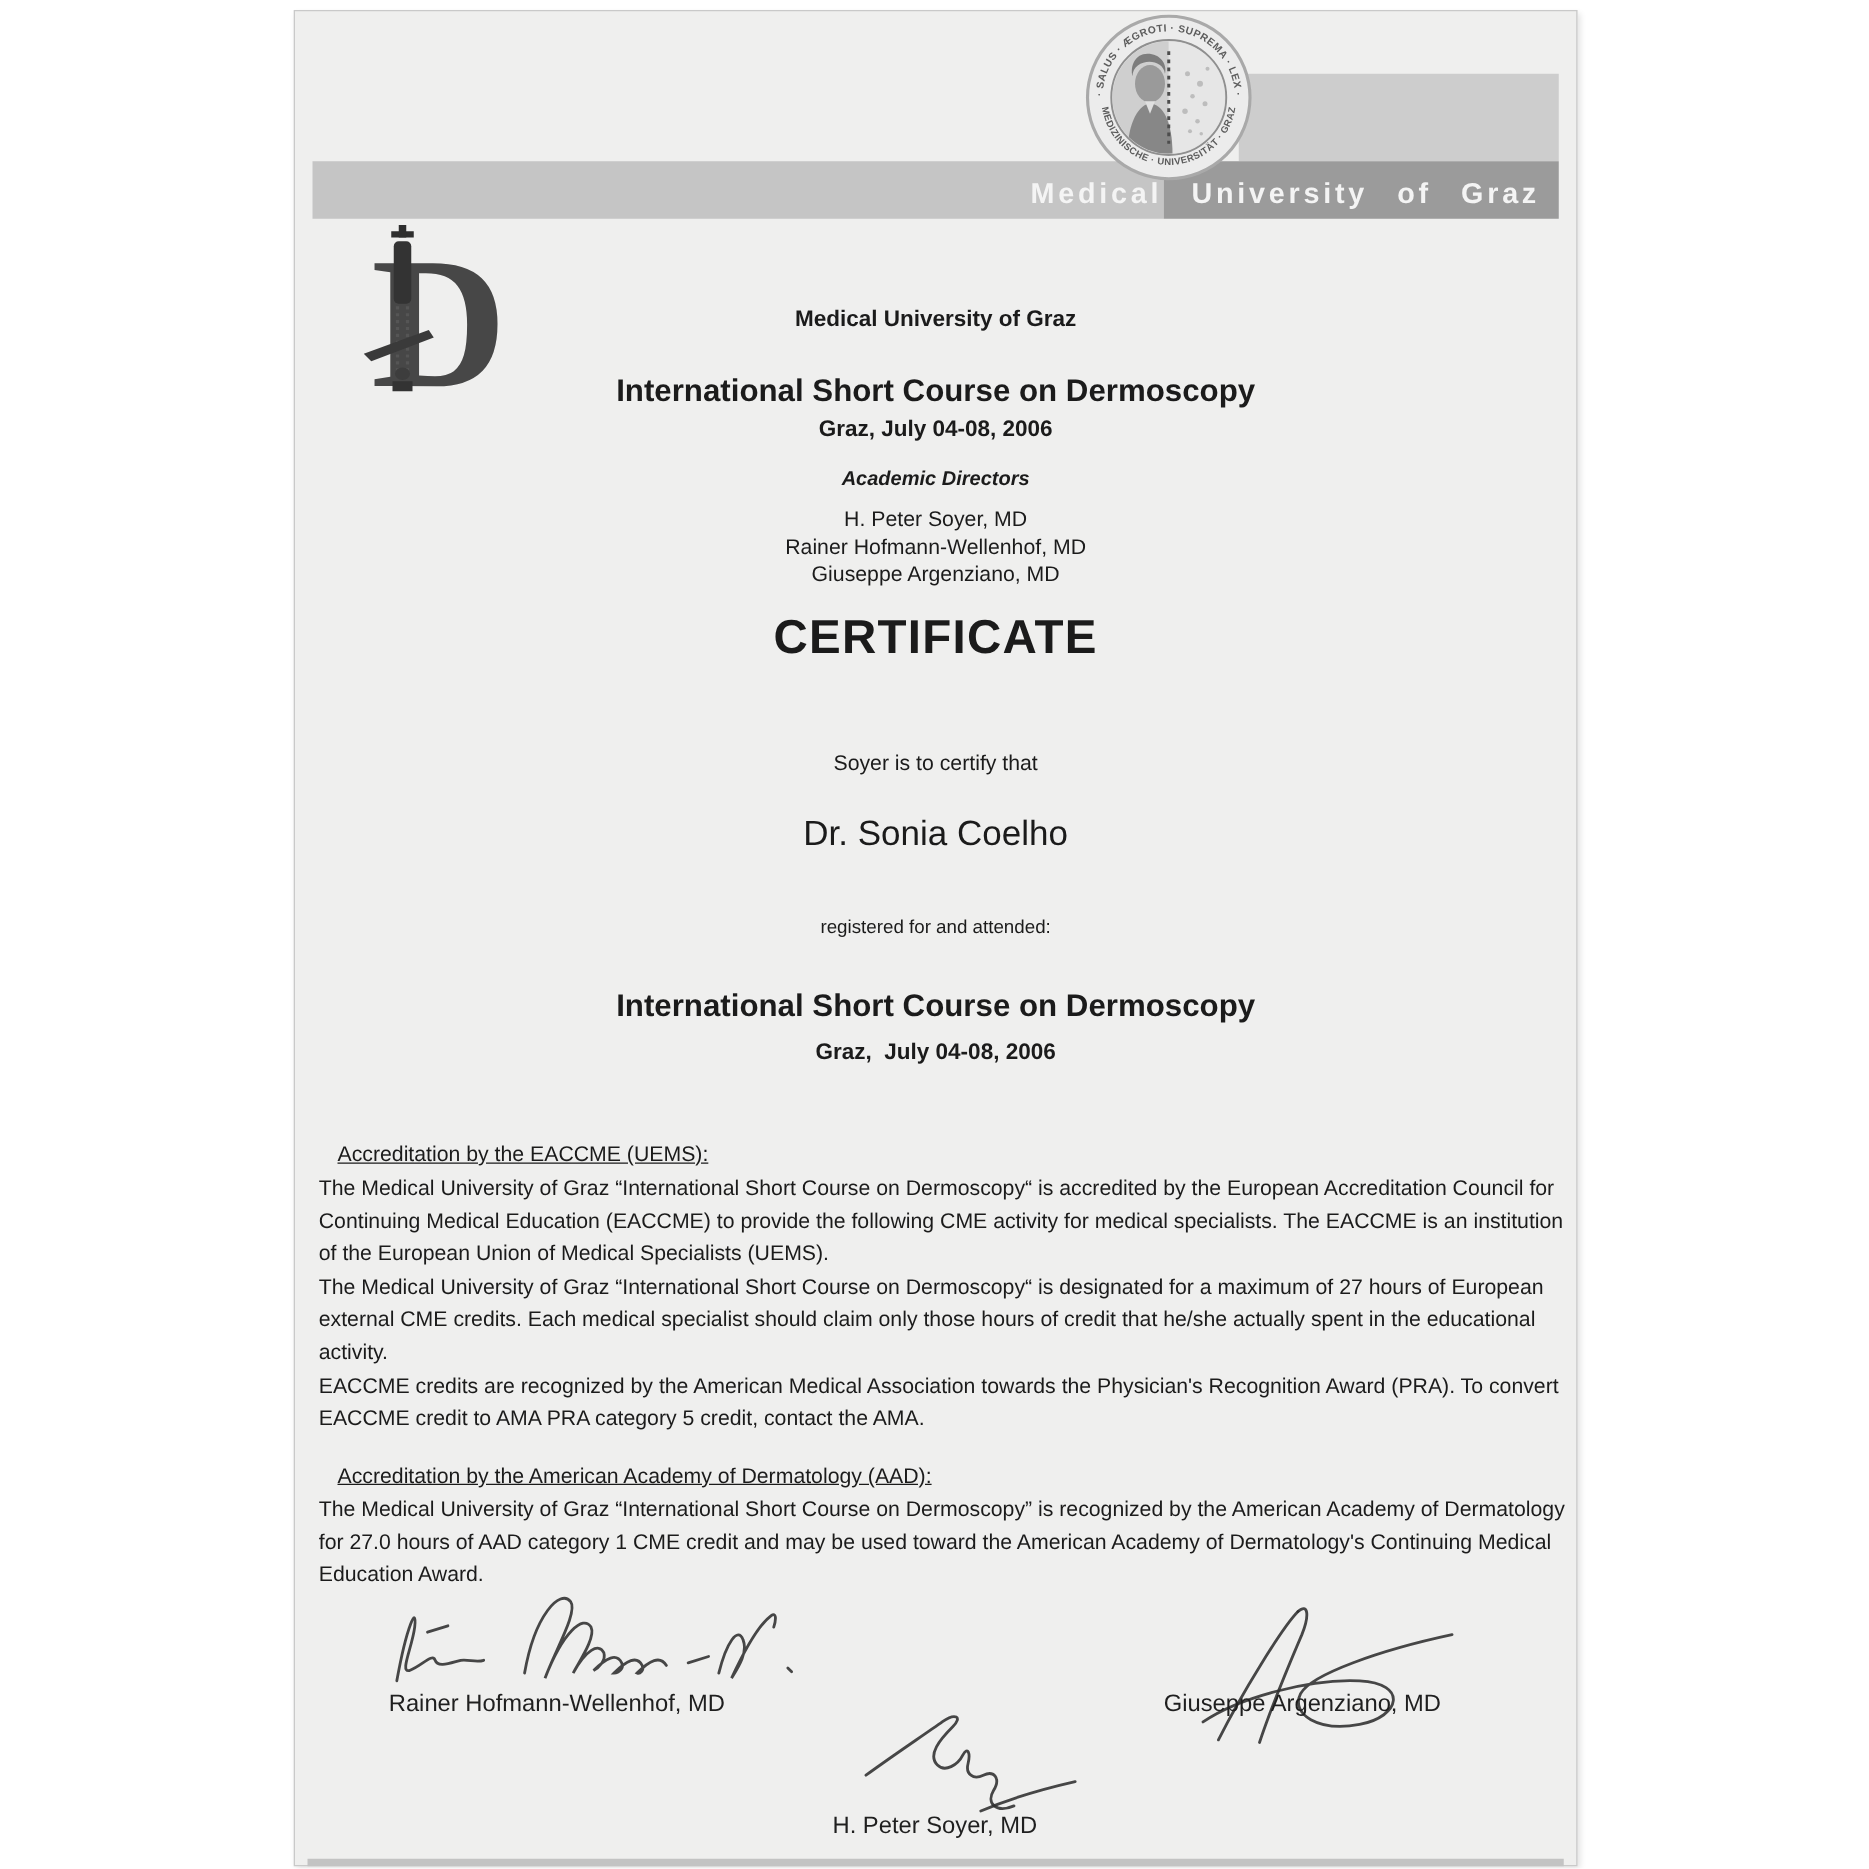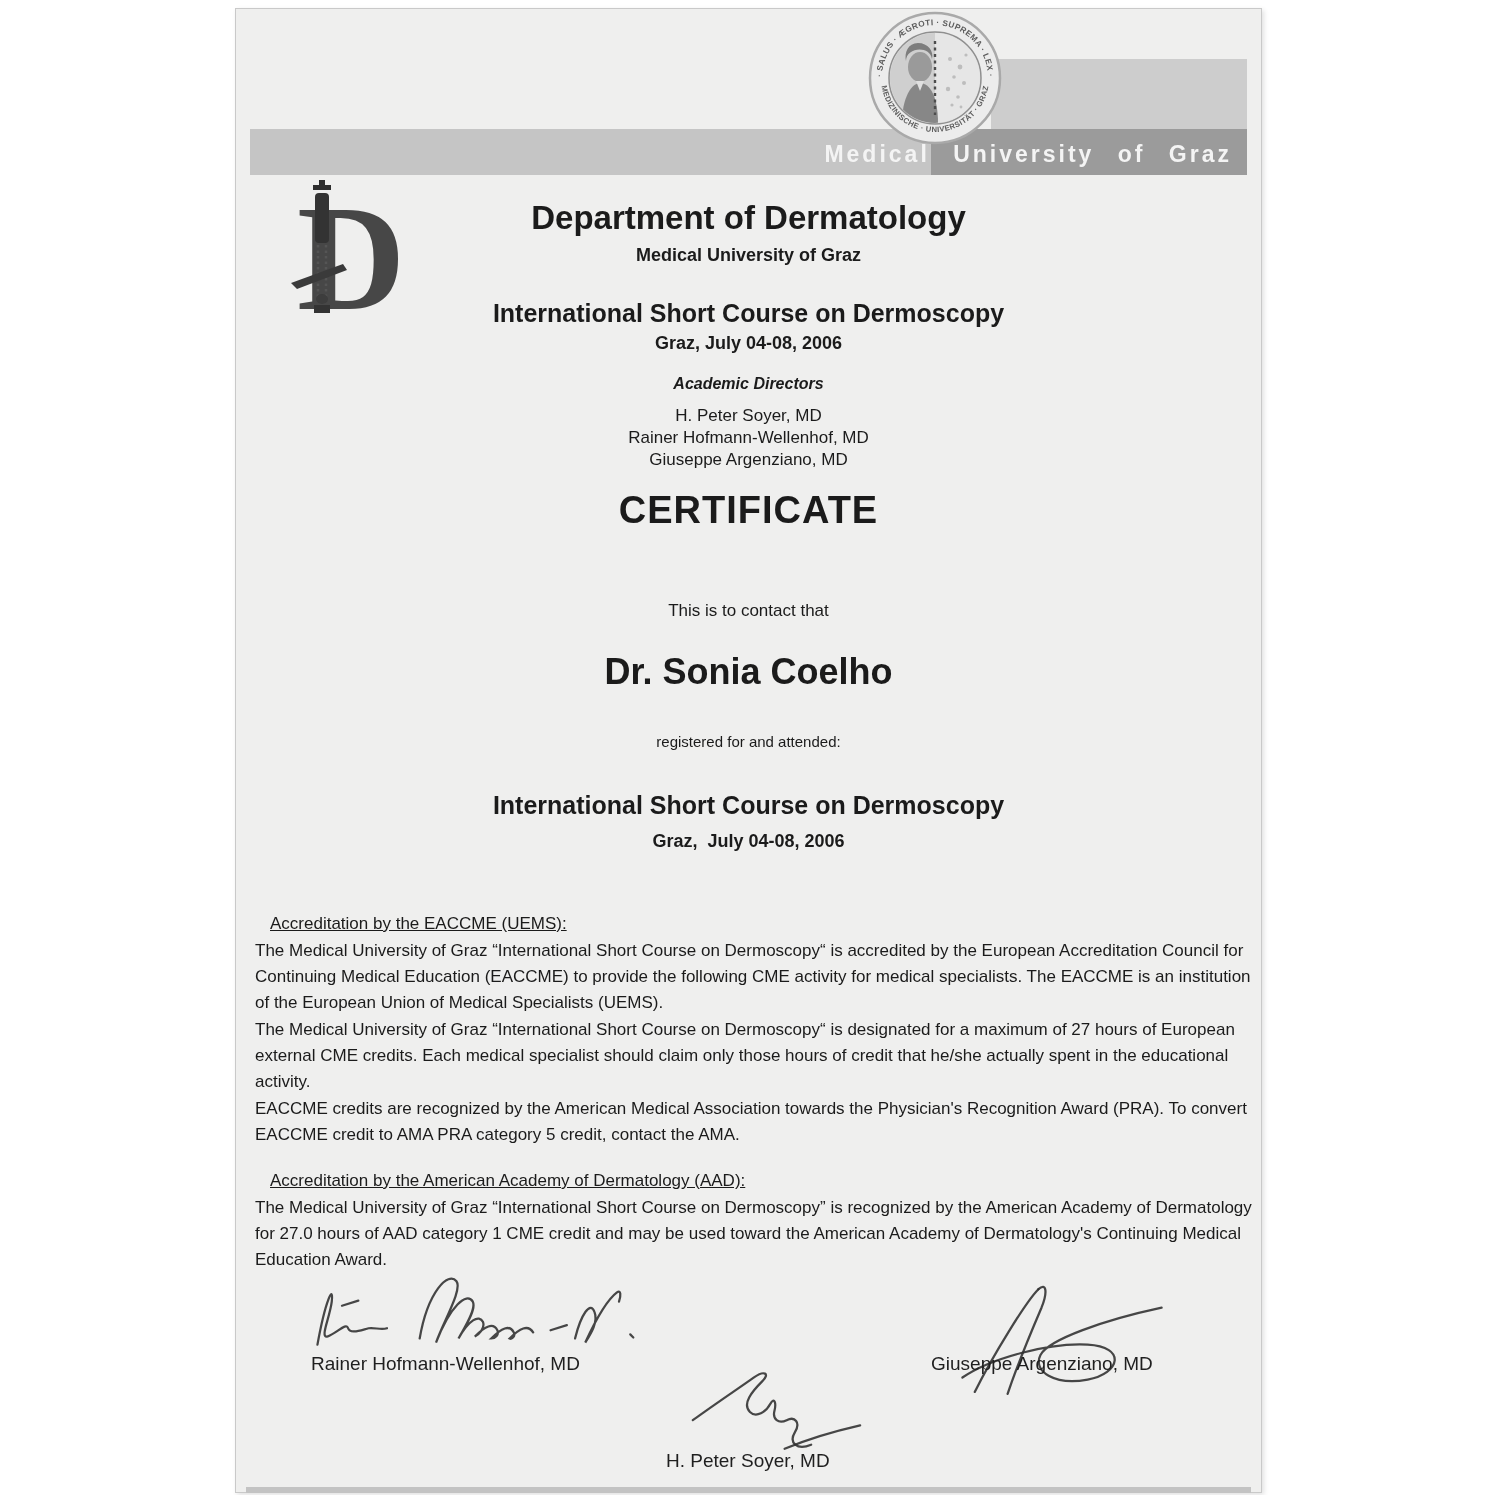--- a/index.html
+++ b/index.html
@@ -21,21 +21,21 @@
   
   .cline{position:absolute;left:0;width:100%;text-align:center;}
   .dept{top:190px;font-size:33px;font-weight:bold;}
   .univ{top:236px;font-size:18px;font-weight:bold;}
   .course1{top:290px;font-size:25px;font-weight:bold;}
   .date1{top:324px;font-size:18px;font-weight:bold;}
   .academic{top:366px;font-size:16px;font-weight:bold;font-style:italic;}
   .directors{top:396px;font-size:17px;line-height:22px;}
   .cert-title{top:480px;font-size:38px;font-weight:bold;letter-spacing:1px;}
   .certify{top:592px;font-size:17px;}
-  .recipient{top:642px;font-size:36px;font-weight:bold;}
+  .recipient{top:642px;font-size:28px;font-weight:normal;}
   .registered{top:724px;font-size:15px;}
   .course2{top:782px;font-size:25px;font-weight:bold;}
   .date2{top:822px;font-size:18px;font-weight:bold;white-space:pre;}
   
   .accreditation{position:absolute;left:18px;top:902px;width:1002px;font-size:17px;line-height:26px;}
   .accreditation p{margin:1px;}
   .acc-heading{text-decoration:underline;margin-left:16px;}
   .acc-heading.second{margin-top:20px;}
   
   .sig{position:absolute;}
@@ -101,33 +101,32 @@
         <rect x="28" y="3" width="6" height="10" fill="#2e2e2e"></rect>
         <rect x="24" y="16" width="14" height="50" rx="4" fill="#333333"></rect>
         <line x1="27" y1="68" x2="27" y2="122" stroke="#555555" stroke-width="2.6" stroke-dasharray="2.5 3"></line>
         <line x1="35" y1="68" x2="35" y2="122" stroke="#555555" stroke-width="2.6" stroke-dasharray="2.5 3"></line>
         <polygon points="0,106 52,87 56,93 6,112" fill="#3a3a3a"></polygon>
         <ellipse cx="31" cy="122" rx="6" ry="5" fill="#3d3d3d"></ellipse>
         <rect x="23" y="128" width="16" height="8" fill="#333333"></rect>
       </g>
     </svg>
 
-    <div class="cline dept">Department of Dermatology</div>
     <div class="cline univ">Medical University of Graz</div>
     <div class="cline course1">International Short Course on Dermoscopy</div>
     <div class="cline date1">Graz, July 04-08, 2006</div>
     <div class="cline academic">Academic Directors</div>
     <div class="cline directors">
       <div>H. Peter Soyer, MD</div>
       <div>Rainer Hofmann-Wellenhof, MD</div>
       <div>Giuseppe Argenziano, MD</div>
     </div>
 
     <div class="cline cert-title">CERTIFICATE</div>
-    <div class="cline certify">This is to contact that</div>
+    <div class="cline certify">Soyer is to certify that</div>
     <div class="cline recipient">Dr. Sonia Coelho</div>
     <div class="cline registered">registered for and attended:</div>
     <div class="cline course2">International Short Course on Dermoscopy</div>
     <div class="cline date2">Graz,  July 04-08, 2006</div>
 
     <div class="accreditation">
       <div class="acc-heading">Accreditation by the EACCME (UEMS):</div>
       <p>The Medical University of Graz “International Short Course on Dermoscopy“ is accredited by the European Accreditation Council for Continuing Medical Education (EACCME) to provide the following CME activity for medical specialists. The EACCME is an institution of the European Union of Medical Specialists (UEMS).</p>
       <p>The Medical University of Graz “International Short Course on Dermoscopy“ is designated for a maximum of 27 hours of European external CME credits. Each medical specialist should claim only those hours of credit that he/she actually spent in the educational activity.</p>
       <p>EACCME credits are recognized by the American Medical Association towards the Physician's Recognition Award (PRA). To convert EACCME credit to AMA PRA category 5 credit, contact the AMA.</p>

